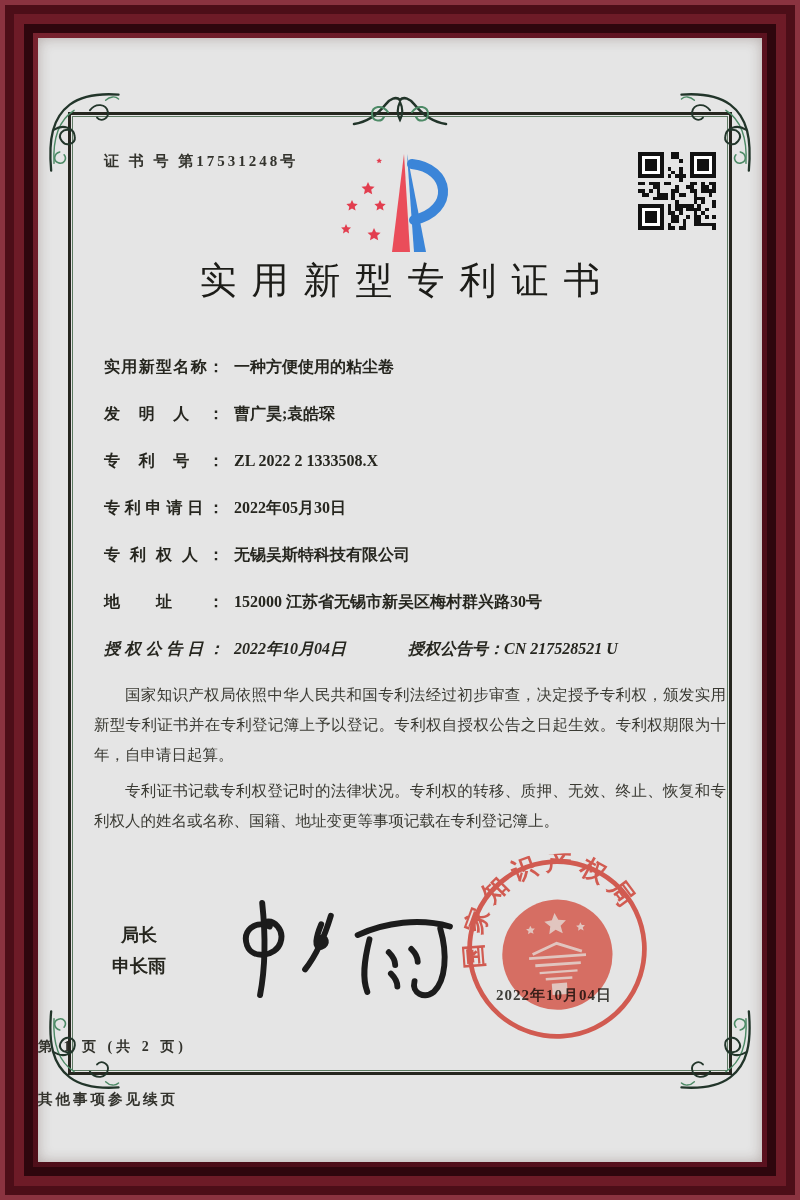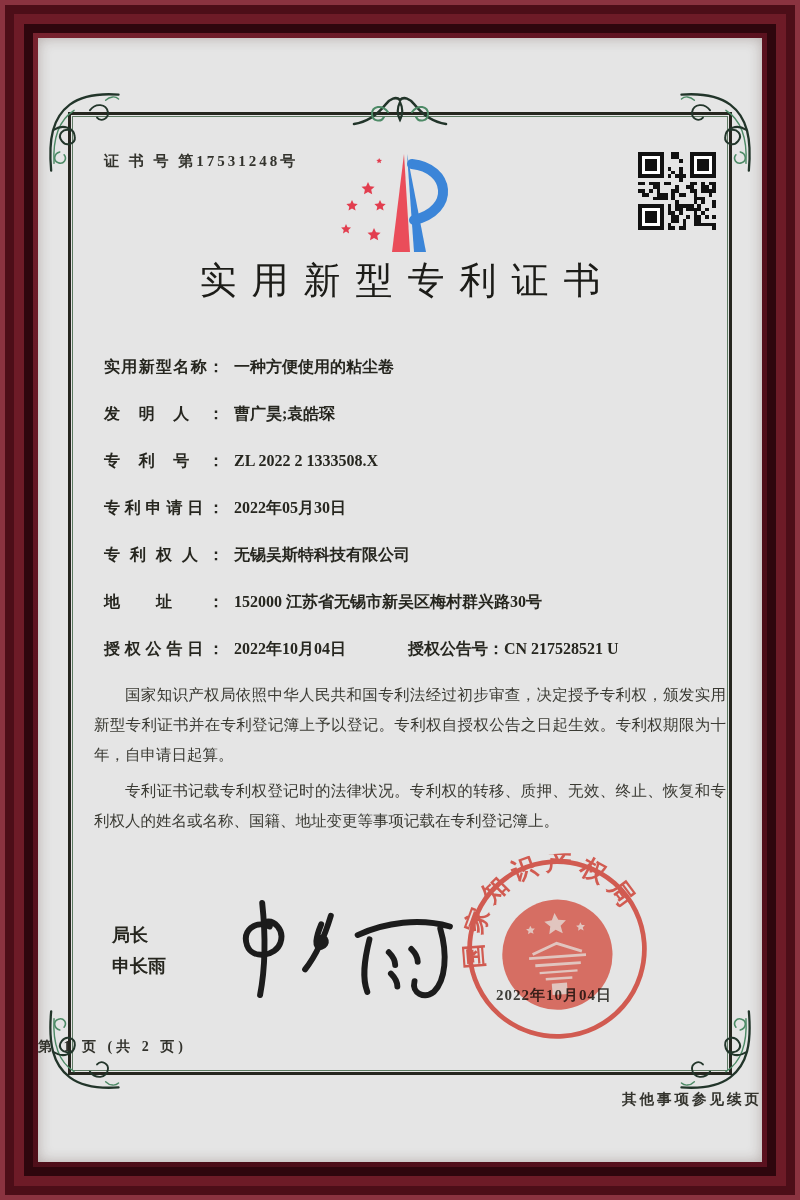--- a/index.html
+++ b/index.html
@@ -49,46 +49,46 @@
   .logo{position:absolute;left:290px;top:110px;width:146px;height:112px;}
   .title{
     position:absolute;left:0;right:0;top:218px;text-align:center;
     font-size:37px;font-weight:400;color:#1c1c18;
     letter-spacing:15px;text-indent:15px;
   }
   .fields{position:absolute;left:66px;top:318px;right:30px;}
   .field-row{height:47px;font-size:16px;line-height:22px;color:#26261f;font-weight:600;white-space:nowrap;}
   .flabel{display:inline-block;width:120px;text-align:justify;text-align-last:justify;vertical-align:top;}
   .fvalue{margin-left:10px;}
-  .grant-row{height:47px;font-size:16px;line-height:22px;color:#26261f;font-weight:600;white-space:nowrap;}
+  .grant-row{height:47px;font-size:16px;line-height:22px;color:#26261f;font-weight:600;white-space:nowrap;font-style:italic;}
   .grant-no{margin-left:58px;}
   .paragraphs{
     position:absolute;left:56px;right:36px;top:642px;
     font-size:15.5px;line-height:30px;color:#3a3a33;text-align:justify;
   }
   .paragraphs p{margin:0 0 6px 0;text-indent:2em;}
   .director{
     position:absolute;left:74px;top:882px;
-    font-size:18px;line-height:31px;color:#26261f;font-weight:600;
+    font-size:18px;line-height:31px;color:#26261f;font-weight:600;text-align:center;
   }
   .signature{position:absolute;left:180px;top:852px;width:245px;height:118px;}
   .seal-date{
     position:absolute;left:458px;top:948px;z-index:2;
     font-size:15px;font-weight:700;letter-spacing:1px;color:#3d3d38;white-space:nowrap;
   }
   .seal{
     position:absolute;left:424px;top:816px;width:190px;height:190px;z-index:3;
     mix-blend-mode:multiply;opacity:.92;transform:rotate(-4deg);
   }
   .page-info{
     position:absolute;left:0;right:0;top:1000px;text-align:left;
     font-size:14px;letter-spacing:4px;color:#33332d;font-weight:600;
   }
   .footer-note{
-    position:absolute;left:0;right:0;top:1052px;text-align:right;
+    position:absolute;left:0;right:0;top:1052px;text-align:left;
     font-size:14.5px;letter-spacing:3px;color:#33332d;font-weight:600;
   }
 </style>
 </head>
 <body>
 
 <div class="frame"></div>
 
 <div class="paper">
 

